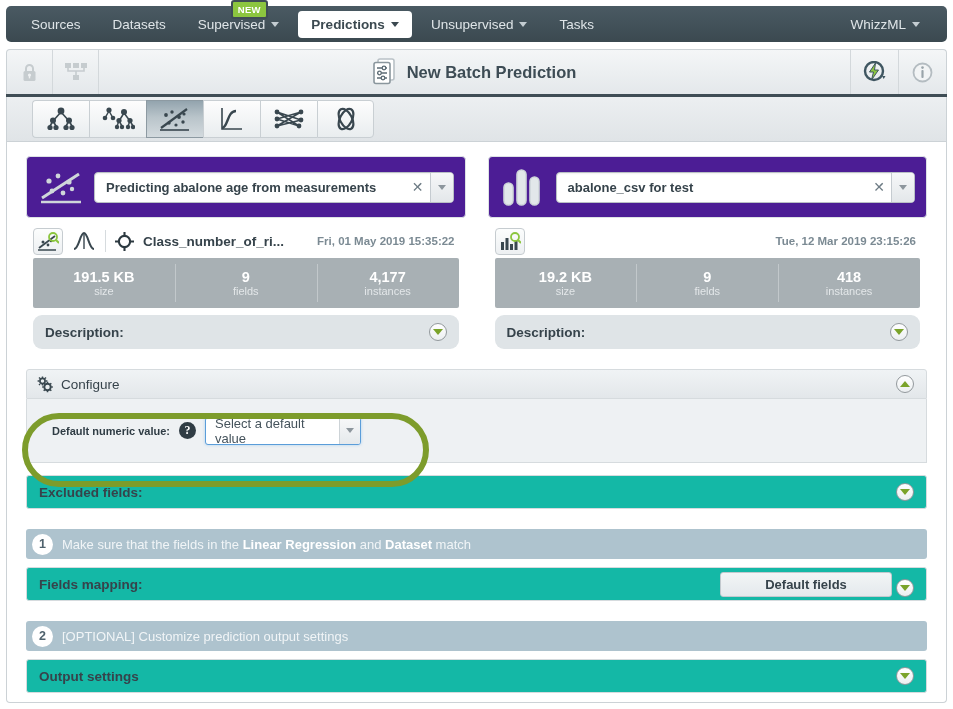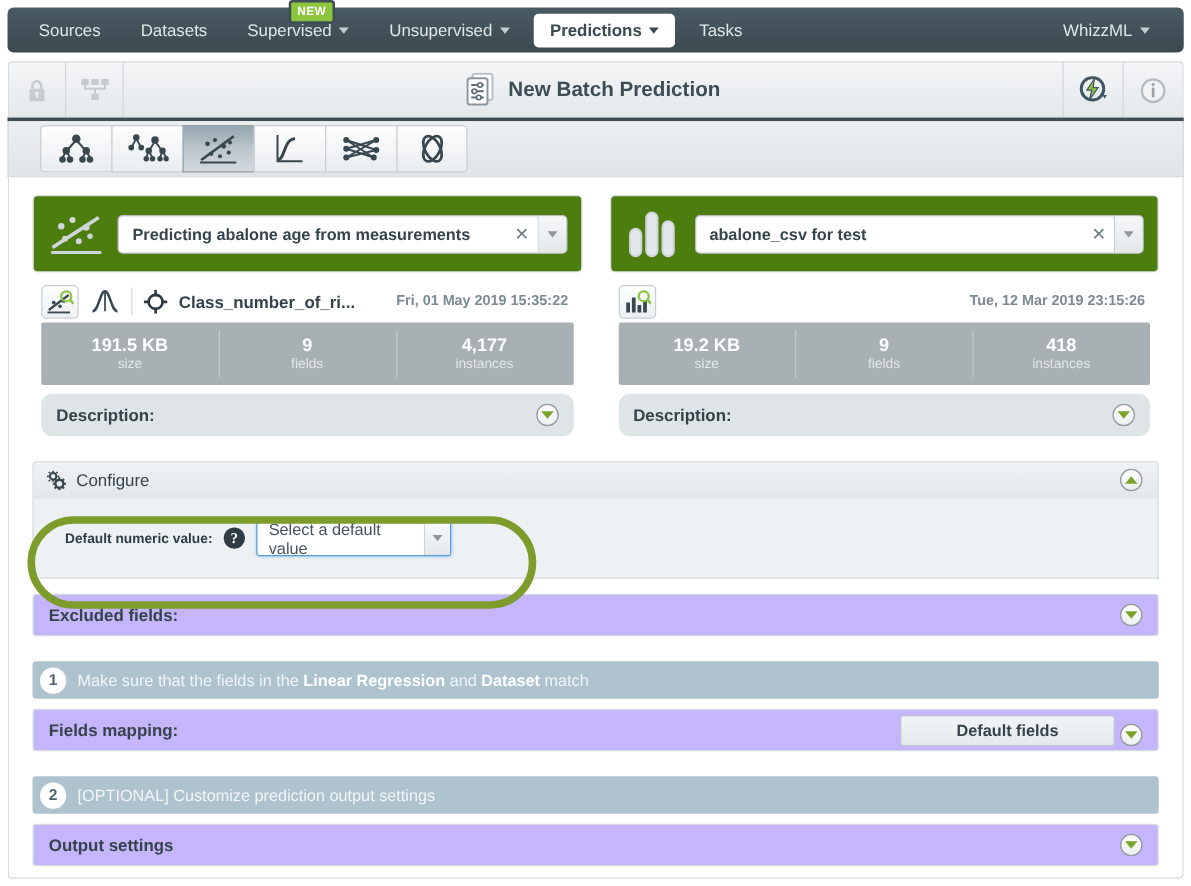--- a/index.html
+++ b/index.html
@@ -101,21 +101,21 @@
     position: absolute; left: 6px; top: 142px; width: 941px; height: 561px;
     background: #ffffff;
     border: 1px solid #ccd2d6; border-top: none;
     border-radius: 0 0 4px 4px;
   }
 
   
   .panels { display: flex; gap: 22px; padding: 14px 19px 0 19px; }
   .panel { flex: 1; }
   .panel-select {
-    background: #4d7c0f; border: 1px solid #dde2e5;
+    background: #4c1d95; border: 1px solid #dde2e5;
     border-radius: 4px; height: 62px;
     display: flex; align-items: center; padding: 0 11px; gap: 10px;
   }
   .res-icon { width: 46px; height: 42px; flex: 0 0 46px;
     display: flex; align-items: center; justify-content: center; }
   .combo {
     flex: 1; height: 31px; display: flex;
     border: 1px solid #b9c0c5; border-radius: 4px; background: #fff;
     box-shadow: inset 0 1px 2px rgba(0,0,0,.06);
   }
@@ -234,21 +234,21 @@
     display: flex; align-items: center; justify-content: center;
   }
   .highlight {
     position: absolute; left: 22px; top: 413px; width: 407px; height: 74px;
     border: 6px solid #7d9c2b; border-radius: 38px;
     pointer-events: none;
   }
 
   
   .bar {
-    margin: 0 19px; height: 34px; background: #c4b5fd;
+    margin: 0 19px; height: 34px; background: #14b8a6;
     border: 1px solid #d6dbde; border-radius: 3px;
     display: flex; align-items: center; padding: 0 12px;
     color: #36434b; font-size: 13.5px; font-weight: bold;
   }
   .bar .right { margin-left: auto; display: flex; align-items: flex-end; gap: 4px; }
   .btn-default {
     width: 172px; height: 25px;
     background: linear-gradient(to bottom, #f2f5f6, #e4e9ec);
     border: 1px solid #c2c9ce; border-radius: 3px;
     display: flex; align-items: center; justify-content: center;
@@ -278,26 +278,26 @@
     <span>Sources</span>
   </div>
   <div class="nav-item">
     <span>Datasets</span>
   </div>
   <div class="nav-item">
     <span>Supervised</span>
     <span class="caret"></span>
     <span class="new-badge">NEW</span>
   </div>
+  <div class="nav-item active">
+    <span>Predictions</span>
+    <span class="caret"></span>
+  </div>
   <div class="nav-item">
     <span>Unsupervised</span>
-    <span class="caret"></span>
-  </div>
-  <div class="nav-item active">
-    <span>Predictions</span>
     <span class="caret"></span>
   </div>
   <div class="nav-item">
     <span>Tasks</span>
   </div>
   <div class="nav-spacer"></div>
   <div class="nav-item" style="margin-right:14px">
     <span>WhizzML</span>
     <span class="caret"></span>
   </div>

